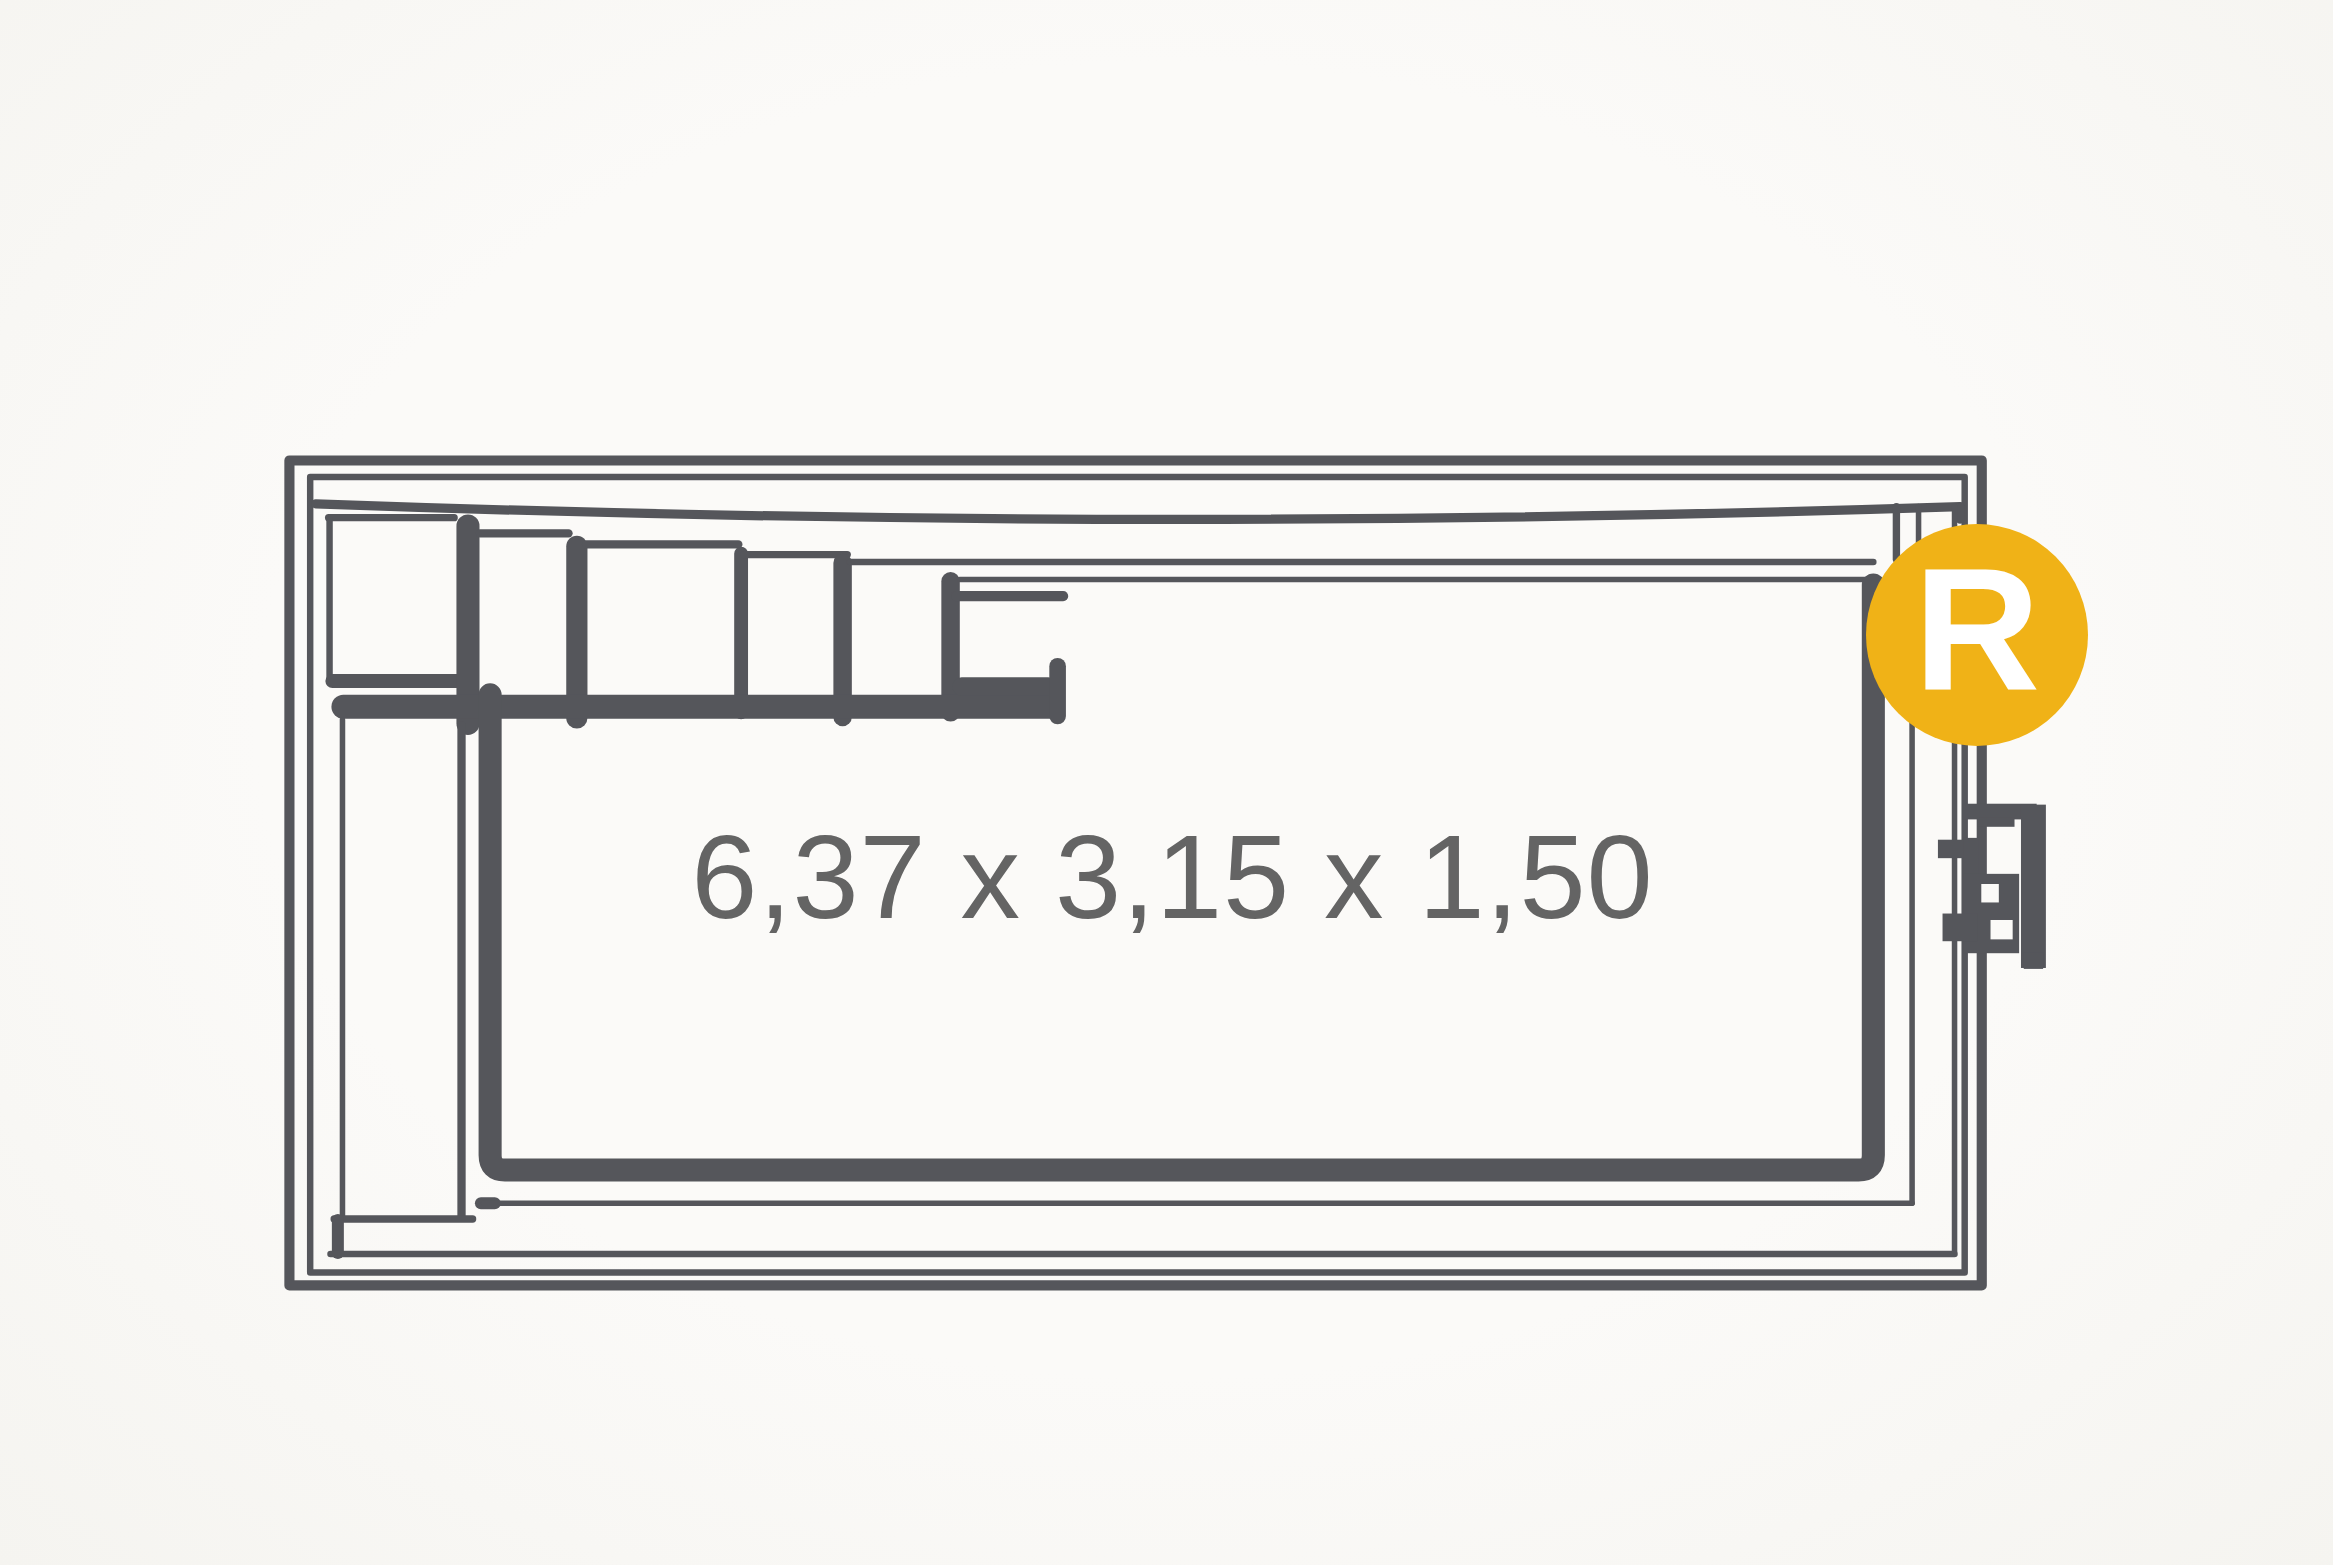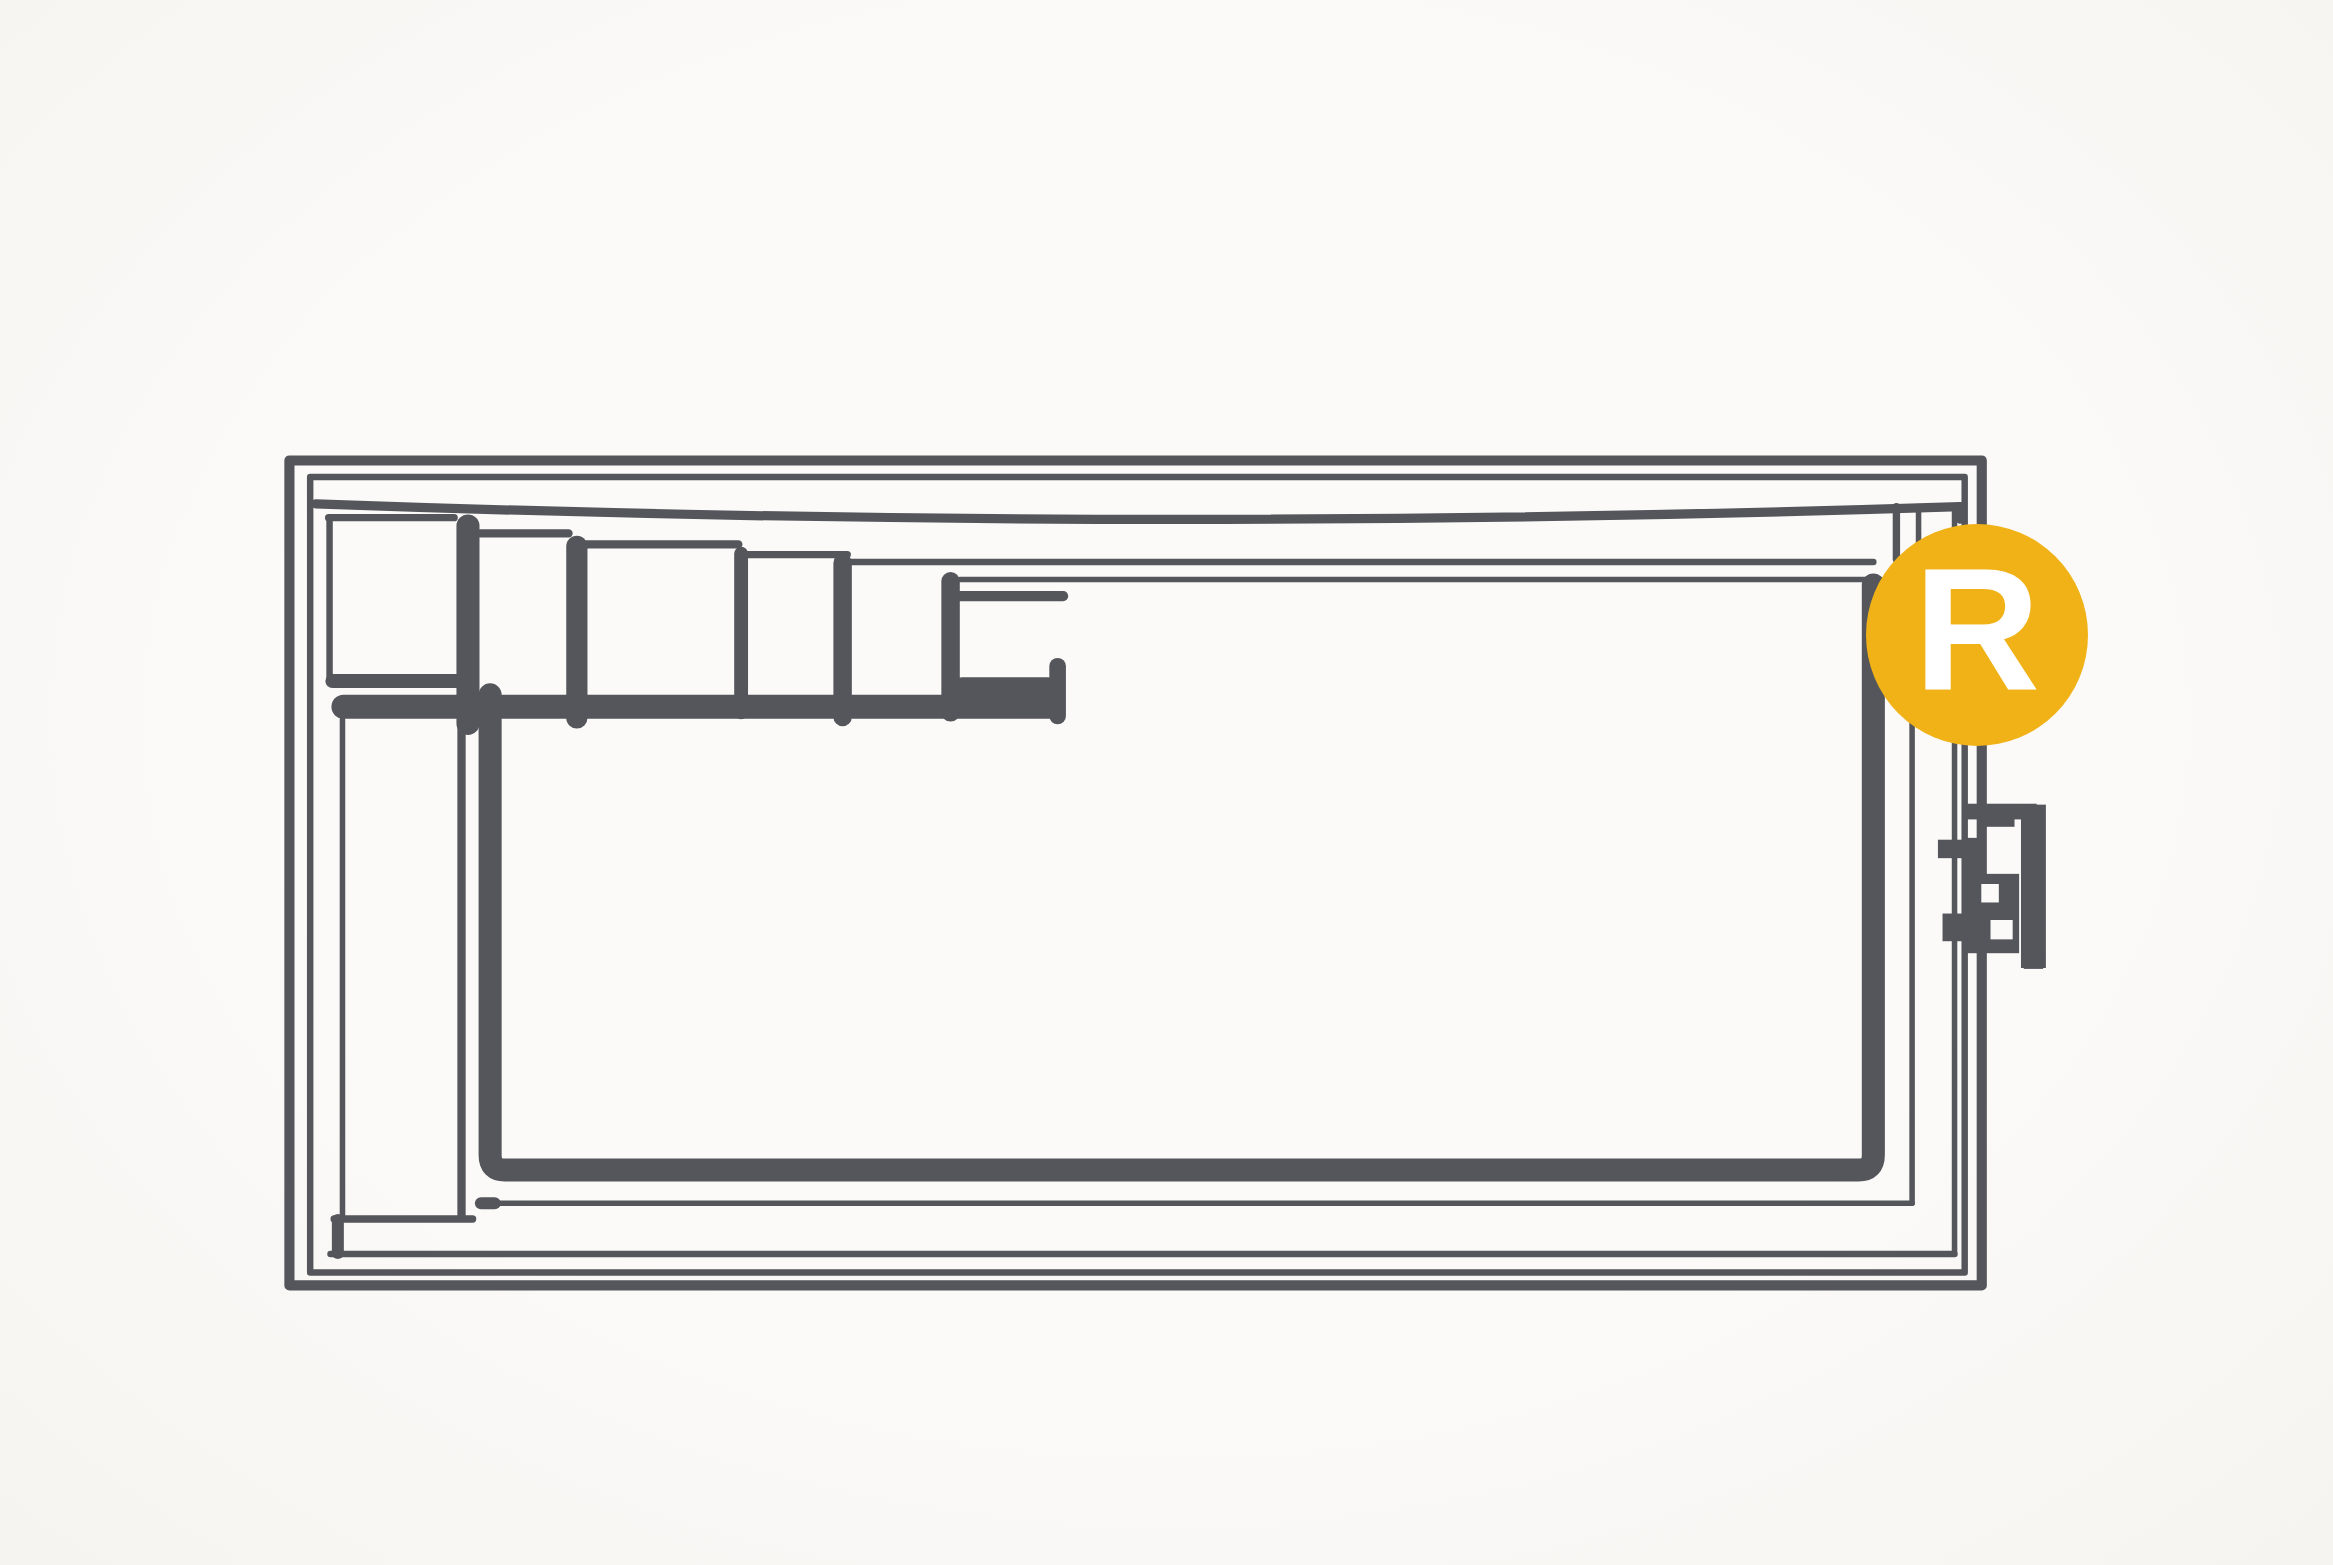--- a/index.html
+++ b/index.html
@@ -92,19 +92,20 @@
       <rect class="fl" x="2100" y="910" width="44" height="20"></rect>
       <rect class="fl" x="2128" y="908" width="16" height="42"></rect>
       <rect class="fl" x="2128" y="947" width="60" height="86"></rect>
       <rect class="fl" x="2105" y="990" width="38" height="30"></rect>
       <rect class="fl" x="2193" y="1032" width="21" height="18"></rect>
       <rect class="paper" x="2147" y="958" width="19" height="20"></rect>
       <rect class="paper" x="2157" y="997" width="24" height="21"></rect>
     </g>
   </svg>
 
+  <div class="dims">6,37 x 3,15 x 1,50</div>
 
   <div class="badge">
     <span>R</span>
   </div>
 
 </div>
 
 
 </body></html>

